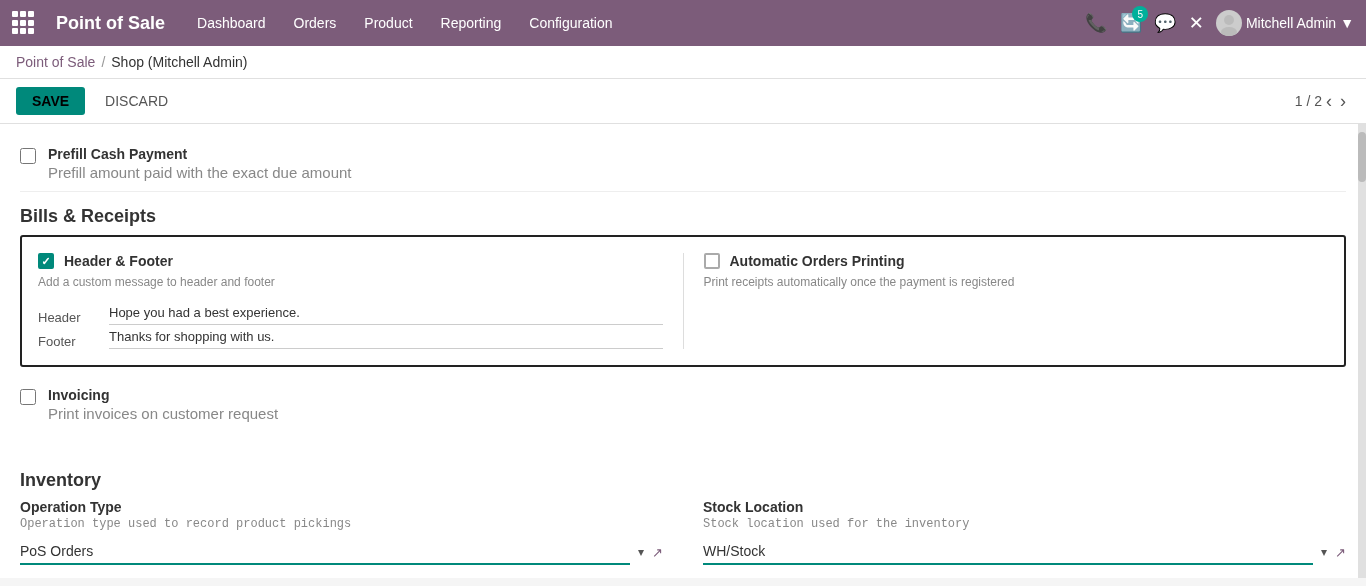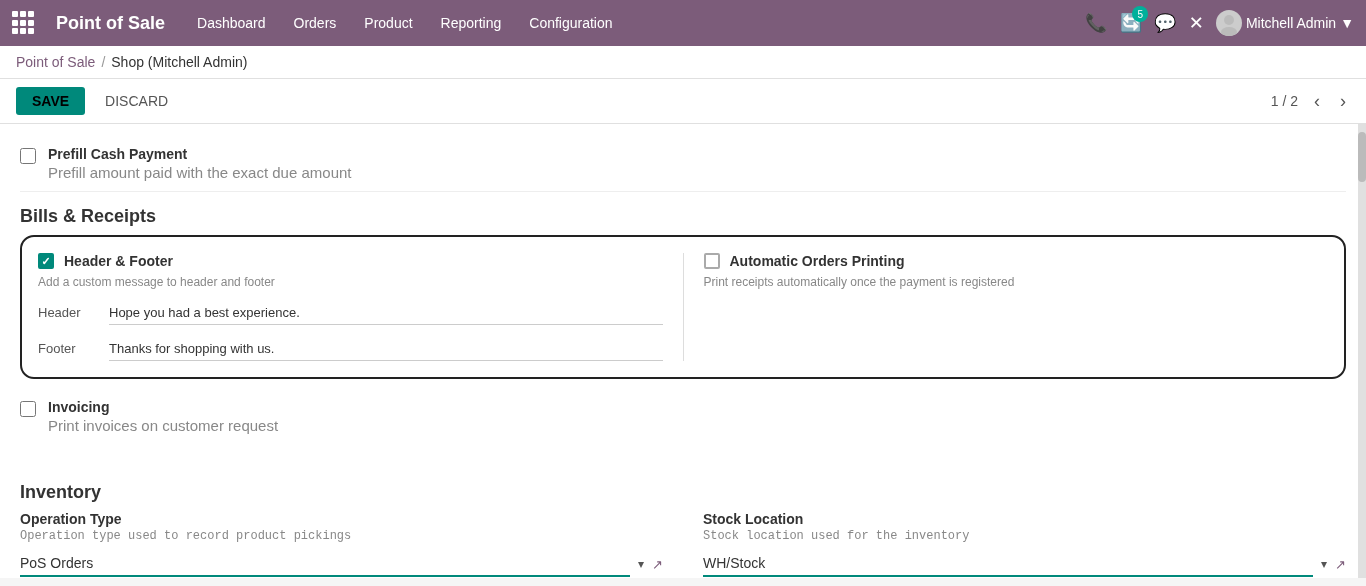--- a/index.html
+++ b/index.html
@@ -82,21 +82,21 @@
       background: #00897B; color: #000000; border: none;
       padding: 6px 16px; border-radius: 3px; cursor: pointer;
       font-size: 14px; font-weight: bold;
     }
     .btn-discard {
       background: transparent; color: #555; border: none;
       padding: 6px 12px; border-radius: 3px; cursor: pointer;
       font-size: 14px;
     }
     .pagination {
-      display: flex; align-items: center; gap: 12px; color: #555; font-size: 14px;
+      display: flex; align-items: center; gap: 0; color: #555; font-size: 14px;
     }
     .page-arrow {
       cursor: pointer; font-size: 18px; color: #555; padding: 2px 4px;
     }
 
     
     .main-content {
       background: #f5f5f5;
       padding: 0;
       overflow-y: auto;
@@ -128,21 +128,21 @@
 
     
     .section-heading {
       font-size: 18px; font-weight: bold; color: #333;
       padding: 14px 0 8px 0;
     }
 
     
     .highlighted-box {
       border: 2px solid #222;
-      border-radius: 14px;
+      border-radius: 3px;
       padding: 16px;
       background: white;
       margin-bottom: 10px;
     }
     .highlighted-box-inner {
       display: flex;
       gap: 0;
     }
     .hb-left {
       flex: 1;
@@ -173,21 +173,21 @@
       border: 2px solid #aaa;
       border-radius: 2px;
       flex-shrink: 0;
       cursor: pointer;
     }
     .hb-field-label { font-weight: bold; font-size: 14px; }
     .hb-hint { color: #888; font-size: 12px; margin-bottom: 12px; }
 
     
     .hf-row {
-      display: flex; align-items: flex-start; gap: 16px; margin-top: 12px;
+      display: flex; align-items: flex-end; gap: 16px; margin-top: 0;
     }
     .hf-row-label {
       color: #555; font-size: 13px; width: 55px; flex-shrink: 0; padding-top: 4px;
     }
     .hf-input {
       flex: 1;
     }
     .hf-input input {
       width: 100%; border: none; border-bottom: 1px solid #ccc;
       outline: none; font-size: 13px; padding: 4px 0; color: #333;

